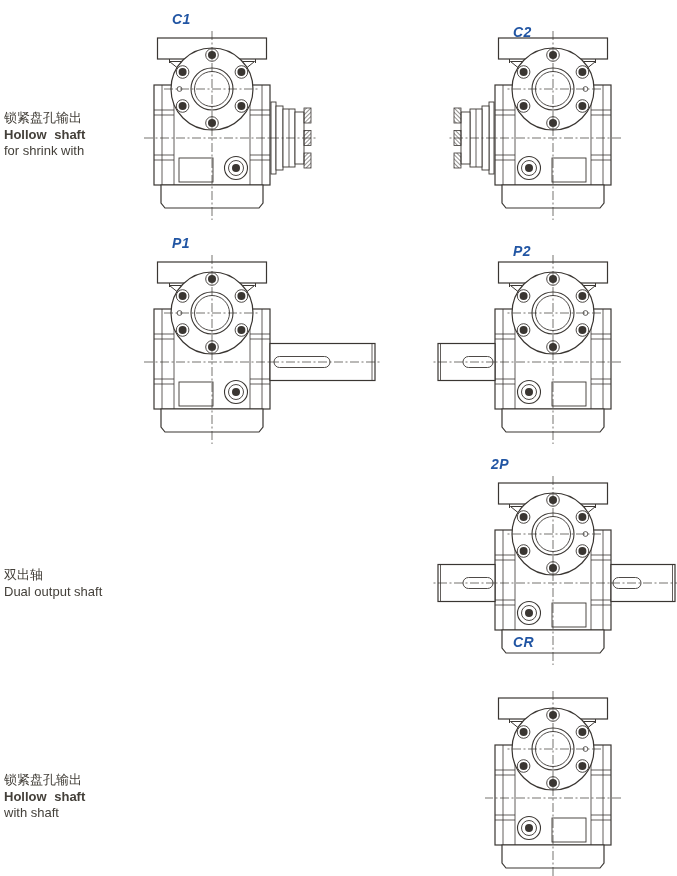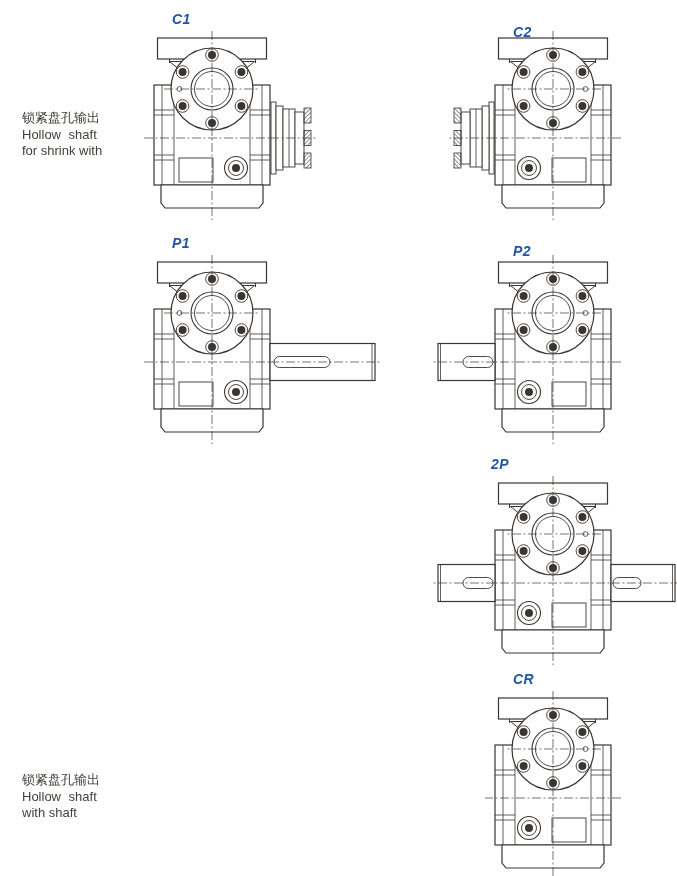--- a/index.html
+++ b/index.html
@@ -8,25 +8,25 @@
     background:var(--background,#ffffff);
     font-family:"Liberation Sans", sans-serif;
   }
   .page{position:relative;width:677px;height:876px;overflow:hidden;background:var(--background,#ffffff);}
   .title{
     position:absolute;width:60px;text-align:left;
     font-size:14px;font-weight:bold;font-style:italic;
     color:var(--accent,#2155a3);letter-spacing:.5px;
   }
   .label{
-    position:absolute;left:22px;
+    position:absolute;left:4px;
     font-size:13px;line-height:16.5px;
     color:var(--text,#44403a);
   }
-  .label .wsp{word-spacing:4px;}
+  .label .wsp{word-spacing:4px;font-weight:bold;}
   .drawing{position:absolute;color:var(--line,#3a3632);}
   .drawing svg{display:block;overflow:visible;}
   .defs-holder{position:absolute;width:0;height:0;overflow:hidden;}
 </style>
 </head>
 <body>
 
 <div class="page">
 
   <div class="defs-holder">
@@ -168,39 +168,43 @@
   <div class="title" style="left:513px;top:243px">P2</div>
   <div class="drawing" style="left:378px;top:252px">
     <svg width="350" height="200" viewBox="-175 0 350 200">
       <g transform="scale(-1,1)">
         <use href="#sym-body"></use>
         <use href="#sym-shaft-short"></use>
       </g>
     </svg>
   </div>
 
+  <div class="label" style="top:567px">
+    <div>双出轴</div>
+    <div>Dual output shaft</div>
+  </div>
 
   <div class="title" style="left:491px;top:456px">2P</div>
   <div class="drawing" style="left:378px;top:473px">
     <svg width="350" height="200" viewBox="-175 0 350 200">
       <g transform="scale(-1,1)">
         <use href="#sym-body"></use>
         <use href="#sym-shaft-short"></use>
       </g>
       <use href="#sym-shaft-med"></use>
     </svg>
   </div>
 
   <div class="label" style="top:772px">
     <div>锁紧盘孔输出</div>
     <div class="wsp">Hollow shaft</div>
     <div>with shaft</div>
   </div>
 
-  <div class="title" style="left:513px;top:671px">CR</div>
+  <div class="title" style="left:513px;top:634px">CR</div>
   <div class="drawing" style="left:378px;top:688px">
     <svg width="350" height="200" viewBox="-175 0 350 200">
       <g transform="scale(-1,1)">
         <use href="#sym-body"></use>
       </g>
     </svg>
   </div>
 
 </div>
 

